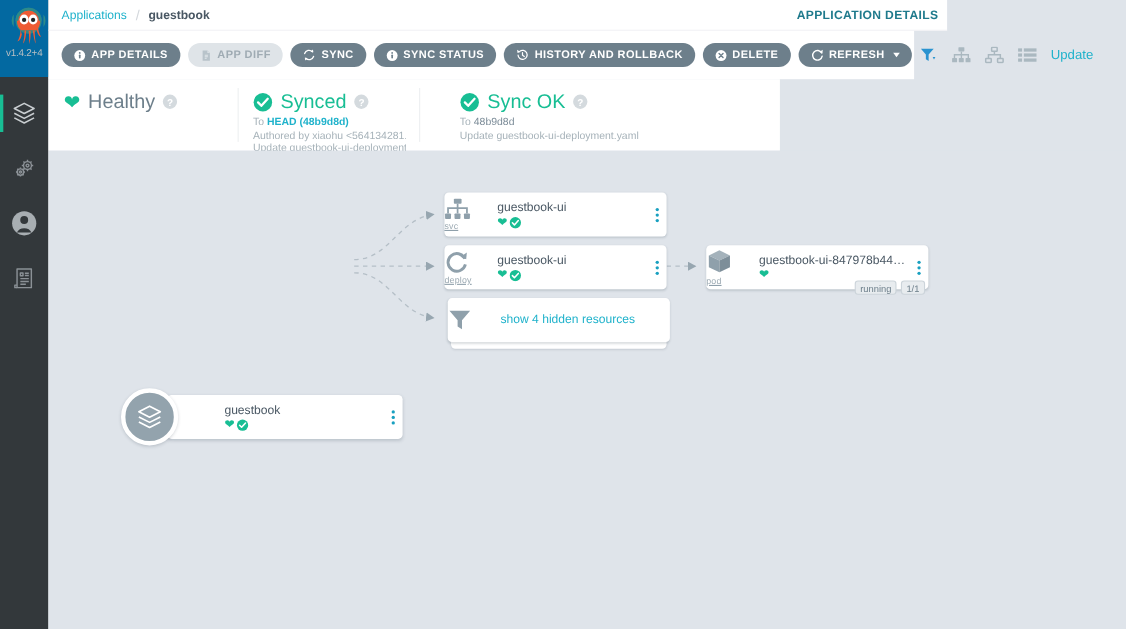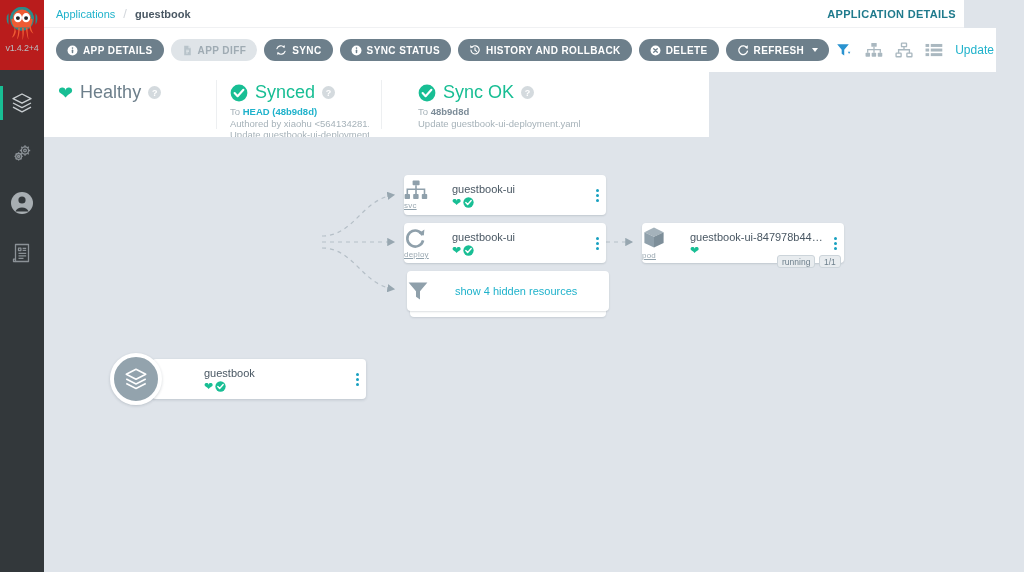--- a/index.html
+++ b/index.html
@@ -13,23 +13,23 @@
 
   
   .sidebar {
     position: absolute; left: 0; top: 0;
     width: 44px; height: 572px;
     background: #33383b;
     display: flex; flex-direction: column; align-items: center;
   }
   .logo-block {
     width: 44px; height: 70px;
-    display: flex; flex-direction: column; align-items: center; justify-content: flex-start;
+    display: flex; flex-direction: column; align-items: flex-end; justify-content: flex-start;
     padding-top: 3px;
-    background: #b91c1c;
+    background: #0369a1;
   }
   .octo { width: 36px; height: 40px; display:block; }
   .version {
     font-size: 9px; color: #b9bfc2; letter-spacing: -0.2px;
     white-space: nowrap; overflow: hidden; width: 44px; text-align:center;
     font-family: "Liberation Sans", sans-serif;
   }
   .nav-items { width: 44px; padding-top: 8px; }
   .nav-item {
     position: relative; width: 44px; height: 50px;
@@ -37,37 +37,37 @@
     cursor: pointer;
   }
   .nav-item.active::before {
     content: ""; position: absolute; left: 0; top: 8px;
     width: 3px; height: 34px; background: #18be94;
   }
   .nav-item svg { display: block; }
 
   
   .topbar {
-    position: absolute; left: 44px; top: 0; width: 920px; height: 28px;
+    position: absolute; left: 44px; top: 0; width: 817px; height: 28px;
     background: #ffffff;
     display: flex; align-items: center;
     border-bottom: 1px solid #f0f1f3;
   }
   .breadcrumb { display: flex; align-items: center; padding-left: 12px; font-size: 11px; }
   .bc-link { color: #1fb2cb; cursor: pointer; }
   .bc-sep { color: #d3d7dc; margin: 0 8px; font-size: 13px; }
   .bc-current { color: #495763; font-weight: bold; }
   .app-details-label {
     margin-left: auto; margin-right: 8px;
     color: #1f7a8c; font-size: 11px; font-weight: bold; letter-spacing: 0.3px;
   }
 
   
   .toolbar {
-    position: absolute; left: 44px; top: 28px; width: 952px; height: 44px;
+    position: absolute; left: 44px; top: 28px; width: 787px; height: 44px;
     background: #ffffff;
     display: flex; align-items: center; padding: 0 10px 0 12px;
   }
   .btn {
     height: 22px; border-radius: 11px;
     background: #6d7f8b; color: #ffffff;
     font-size: 10px; font-weight: bold; letter-spacing: 0.4px;
     display: inline-flex; align-items: center; gap: 5px;
     padding: 0 11px; margin-right: 7px; cursor: pointer;
     white-space: nowrap; border: none;
@@ -103,21 +103,21 @@
     background: #d4dade; color: #ffffff; font-size: 9px; font-weight: bold;
     display: inline-flex; align-items: center; justify-content: center;
     cursor: pointer; flex: 0 0 auto;
   }
   .sp-lines { margin-top: 3px; }
   .sp-line {
     font-size: 9.5px; color: #a6b2b9; line-height: 11.5px;
     white-space: nowrap; overflow: hidden; text-overflow: clip;
   }
   .sp-line .rev { color: #1fb2cb; font-weight: bold; }
-  .sp-line .revdark { color: #7c8c98; font-weight: bold; }
+  .sp-line .revdark { color: #7c8c98; font-weight: normal; }
   .heart-big { color: #18be94; font-size: 18px; line-height: 18px; }
 
   
   .canvas {
     position: absolute; left: 44px; top: 137px; width: 980px; height: 435px;
     background: #dfe4ea; overflow: hidden;
   }
   .edges { position: absolute; left: 0; top: 0; width: 980px; height: 435px; }
 
   .node {

